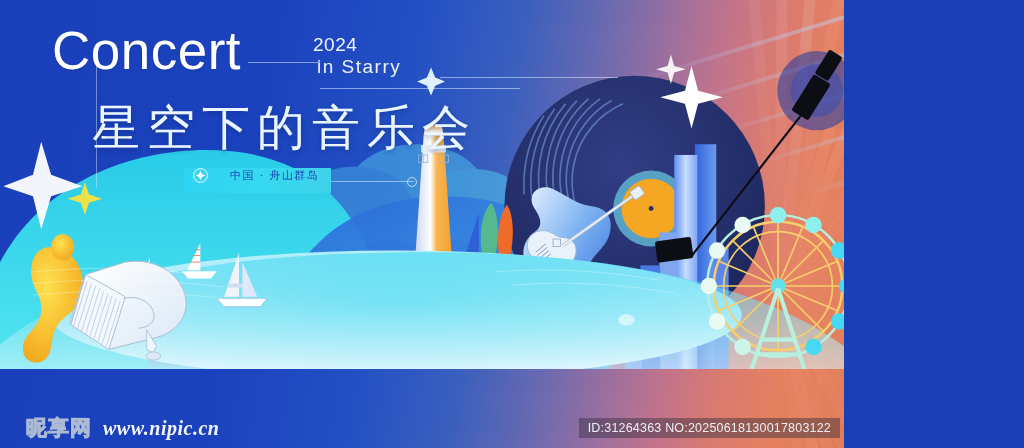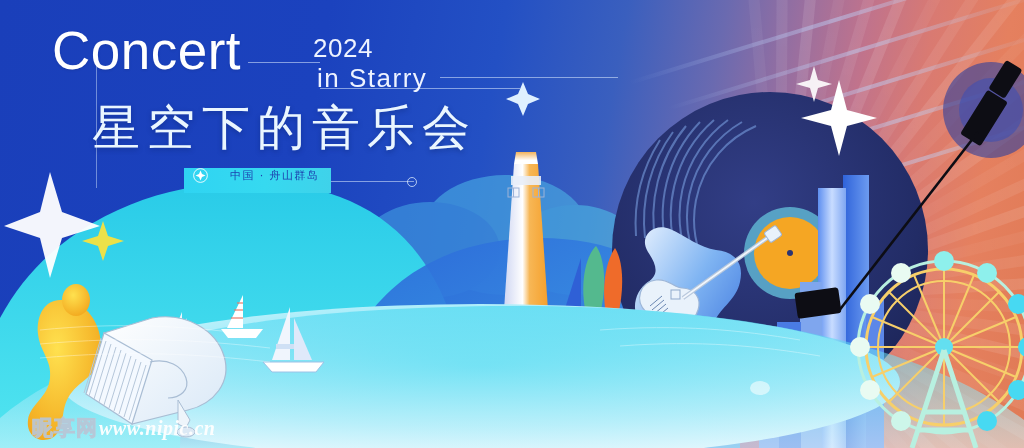--- a/index.html
+++ b/index.html
@@ -1,18 +1,18 @@
 <!DOCTYPE html>
 <html><head>
 <meta charset="utf-8">
 <style>
   html,body{margin:0;padding:0;background:#1b3fb5;}
   body{font-family:"Liberation Sans","DejaVu Sans",sans-serif;}
   #poster{
-    position:relative;width:1024px;height:448px;overflow:hidden;
+    position:relative;width:844px;height:448px;overflow:hidden;
     background:#1b43bd;
   }
   .layer{position:absolute;inset:0;}
   
   #sky{
     background:
       linear-gradient(100deg,#1a3fba 0%,#1b42be 30%,#2350c4 46%,#3a5fbe 57%,
                       #6a6ab0 66%,#9a6f9f 73%,#c0738c 79%,#d97a72 85%,#e5805f 92%,#e07a55 100%);
   }
   
@@ -31,21 +31,21 @@
     position:absolute;height:4px;border-radius:4px;
     background:linear-gradient(90deg,rgba(255,255,255,0),rgba(190,215,255,.45),rgba(255,255,255,0));
     transform:rotate(-17deg);
   }
   
   #headline{
     position:absolute;left:52px;top:24px;color:#fff;font-size:53px;letter-spacing:.5px;
     font-weight:400;line-height:1;text-shadow:0 1px 3px rgba(0,0,0,.10);
   }
   #yearblock{
-    position:absolute;left:313px;top:34px;color:#eef3ff;font-size:26px;line-height:1.15;
+    position:absolute;left:313px;top:34px;color:#eef3ff;font-size:19px;line-height:1.15;
     font-weight:400;letter-spacing:.5px;
   }
   #yearblock .l2{padding-left:4px;letter-spacing:1.5px;}
   #cntitle{
     position:absolute;left:92px;top:96px;font-size:48px;letter-spacing:7px;
     color:#eaf6ff;font-weight:500;
     font-family:"DejaVu Sans","Liberation Sans",sans-serif;
     text-shadow:0 2px 5px rgba(10,30,90,.35);
     white-space:nowrap;
   }
@@ -61,21 +61,21 @@
     font-family:"DejaVu Sans","Liberation Sans",sans-serif;
     text-shadow:0 1px 3px rgba(20,80,140,.35);
   }
   #slogan2{
     position:absolute;left:101px;top:265px;color:#ffffff;font-size:19px;letter-spacing:3px;
     font-family:"DejaVu Sans","Liberation Sans",sans-serif;
     text-shadow:0 1px 3px rgba(20,80,140,.35);
   }
   
   #wm{
-    position:absolute;left:32px;bottom:6px;display:flex;align-items:center;gap:1px;
+    position:absolute;left:26px;bottom:6px;display:flex;align-items:center;gap:11px;
   }
   #wm .cn{
     font-family:"DejaVu Sans","Liberation Sans",sans-serif;font-size:21px;font-weight:700;
     color:#ffffff;-webkit-text-stroke:1px #b9c6d6;letter-spacing:1px;opacity:.92;
   }
   #wm .url{
     font-family:Liberation Serif, serif;font-style:italic;font-weight:700;
     font-size:20px;color:#ffffff;letter-spacing:.5px;opacity:.95;
   }
   #idstrip{
@@ -494,13 +494,14 @@
     </svg>
     <span class="bt">中国 · 舟山群岛</span>
   </div>
 
 
   <div id="wm">
     <span class="cn">昵享网</span>
     <span class="url">www.nipic.cn</span>
   </div>
 
+  <div id="idstrip">ID:31264363 NO:20250618130017803122</div>
 </div>
 
 </body></html>

